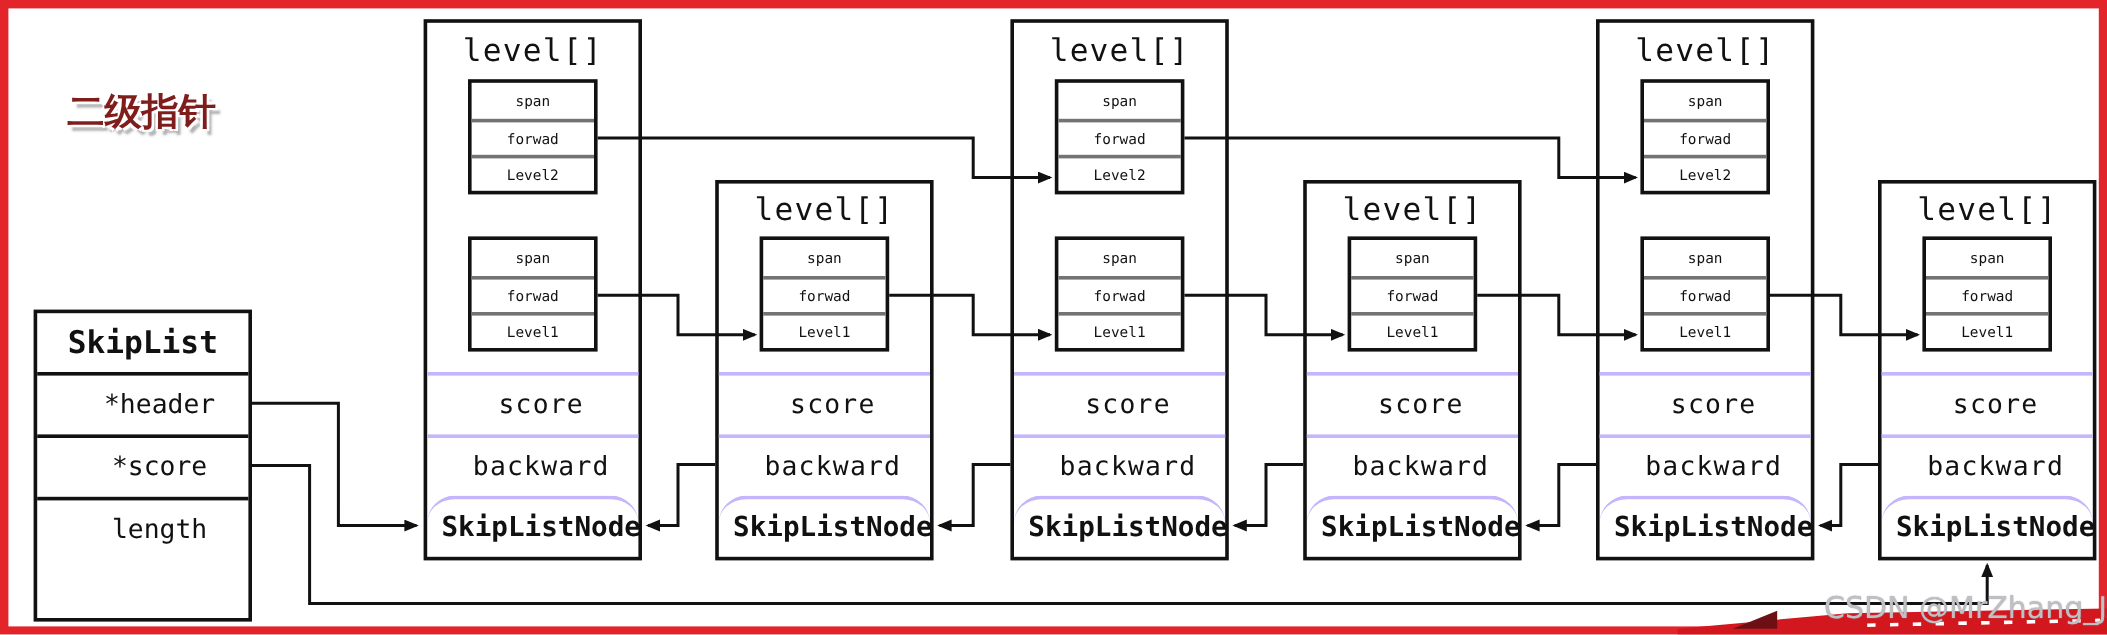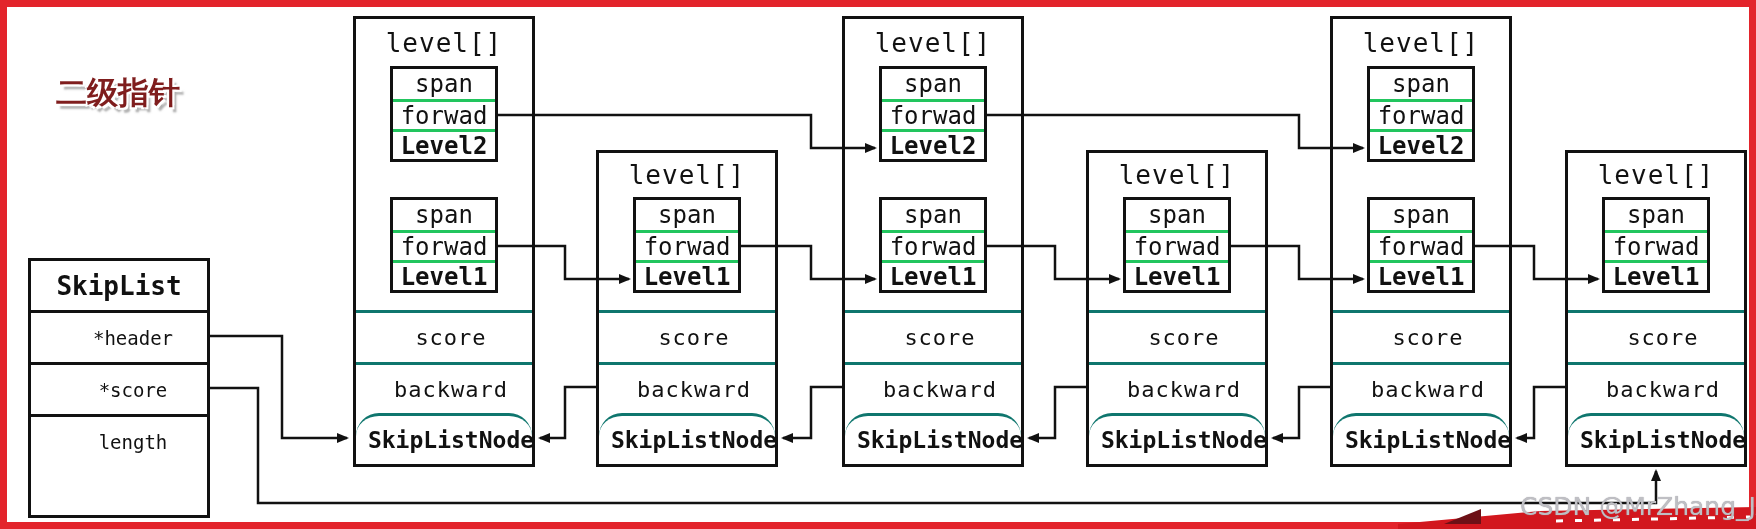--- a/index.html
+++ b/index.html
@@ -11,37 +11,37 @@
   .frame {
     position:absolute; inset:0; border:7px solid #e3242b; z-index:5; pointer-events:none;
   }
   .box { position:absolute; border:3px solid #111; background:#fff; z-index:1; }
   .node-title {
     position:absolute; left:0; right:0; top:0; display:flex; align-items:center;
     justify-content:center; font-size:26px; letter-spacing:1px;
   }
   .lvlbox { position:absolute; border:3px solid #111; background:#fff; }
   .lvlcell {
-    height:30px; display:flex; align-items:center; justify-content:center; font-size:24px;
+    height:30px; display:flex; align-items:center; justify-content:center; font-size:12px;
   }
-  .lvlcell + .lvlcell { border-top:3px solid #22c55e; }
-  .lvlcell.bold { font-weight:bold; }
+  .lvlcell + .lvlcell { border-top:3px solid #737373; }
+  .lvlcell.bold { font-weight:normal; }
   .nrow {
-    position:absolute; left:0; right:0; border-top:3px solid #0f766e;
+    position:absolute; left:0; right:0; border-top:3px solid #c4b5fd;
     display:flex; align-items:center; justify-content:center; font-size:22px; letter-spacing:1px;padding-left:14px;
   }
   .nrow.footer { font-weight:bold; font-size:23px; letter-spacing:0;border-radius:23px; }
   .sk-box { left:28px; top:258px; width:182px; height:260px; }
   .sk-title {
     height:49px; display:flex; align-items:center; justify-content:center;
     font-weight:bold; font-size:26px;
   }
   .sk-row {
     height:52px; border-top:3px solid #111; display:flex; align-items:center;
-    justify-content:center; font-size:19px;padding-left:28px;
+    justify-content:center; font-size:22px;padding-left:28px;
   }
   .red-label {
     position:absolute; left:56px; top:72px; z-index:12;
     font-family:"DejaVu Sans", sans-serif; font-weight:bold; font-size:31px; color:#e8312a;
     text-shadow:-2px -2px 0 #fff, 2px -2px 0 #fff, -2px 2px 0 #fff, 2px 2px 0 #fff,
                 4px 5px 2px rgba(110,110,110,.55);
   }
   .watermark {
     position:absolute; left:1520px; top:492px; z-index:12;
     font-family:"DejaVu Sans", sans-serif; font-size:25px; color:#bfbfc4;

